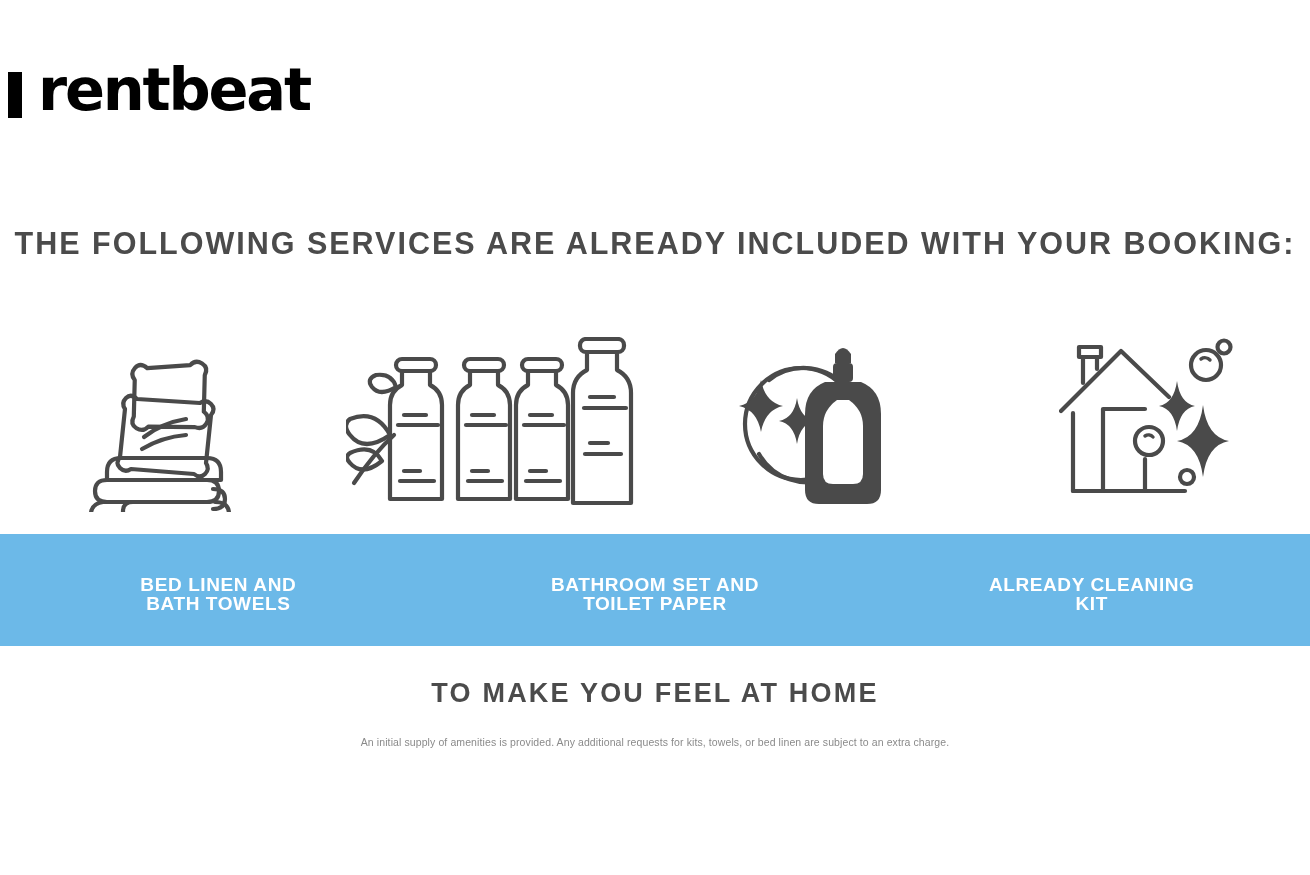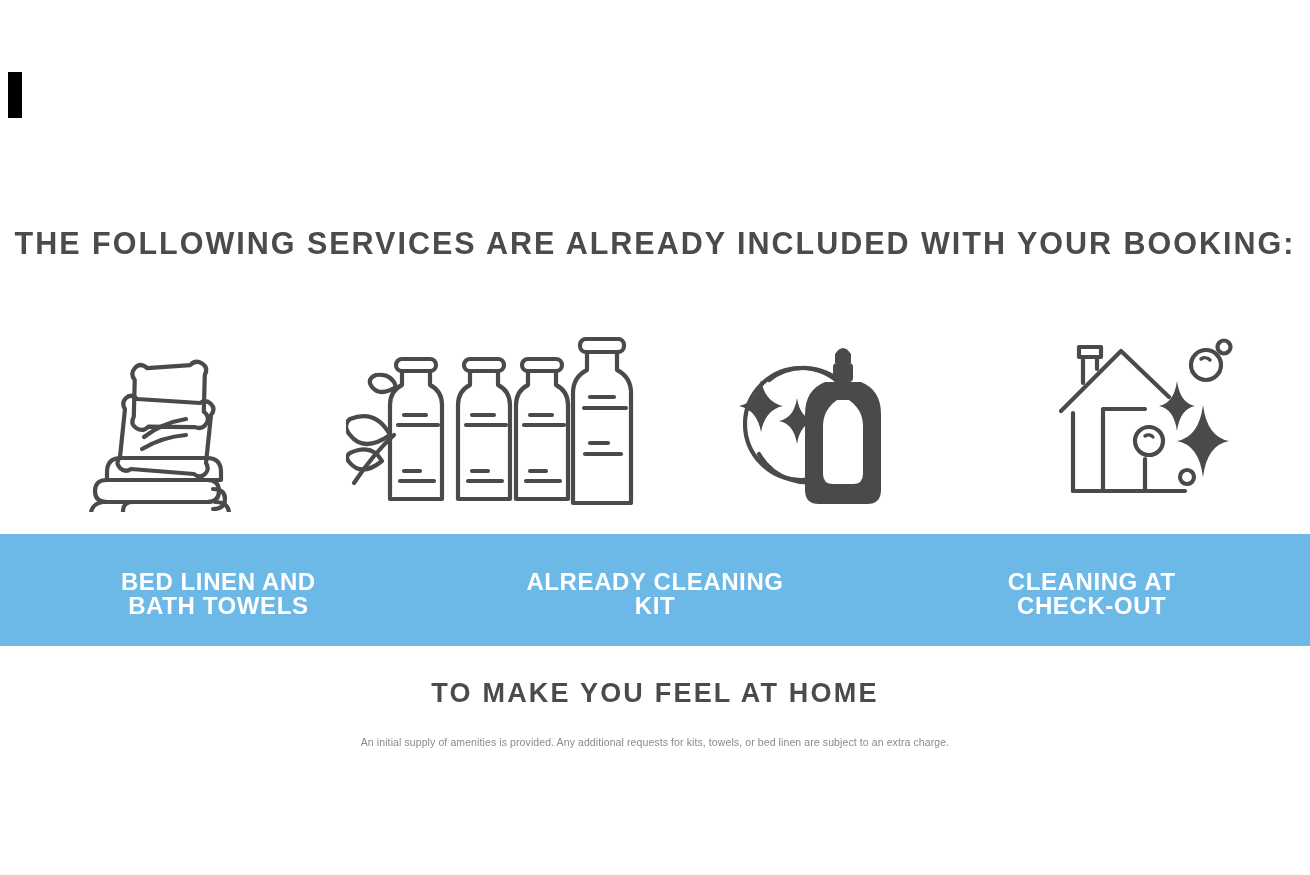--- a/index.html
+++ b/index.html
@@ -96,21 +96,21 @@
   .band-cell {
     flex: 1 1 0;
     display: flex;
     align-items: center;
     justify-content: center;
     padding-top: 8px;
     box-sizing: border-box;
   }
   .band-label {
     color: #ffffff;
-    font-size: 24px;
+    font-size: 19px;
     font-weight: 700;
     line-height: 1.0;
     text-align: center;
     letter-spacing: 0.6px;
     font-family: "Liberation Sans", sans-serif;
     white-space: pre-line;
   }
 
   
   .footer-title {
@@ -139,20 +139,21 @@
   }
 </style>
 </head>
 <body>
 
 <div class="logo-wrap">
   <div class="logo-mark">
 
     <span class="bar-b"></span>
   </div>
+  <div class="logo-text">rentbeat</div>
 </div>
 
 <div class="headline">THE FOLLOWING SERVICES ARE ALREADY INCLUDED WITH YOUR BOOKING:</div>
 
 <div class="icon-row">
 
   <div class="icon-cell">
     <span>
       <svg width="150" height="180" viewBox="0 0 150 180" fill="none" stroke="#4a4a4a" stroke-width="4.2" stroke-linecap="round" stroke-linejoin="round">
 
@@ -272,23 +273,23 @@
   </div>
 
 </div>
 
 <div class="band">
   <div class="band-cell">
     <div class="band-label">BED LINEN AND
 BATH TOWELS</div>
   </div>
   <div class="band-cell">
+    <div class="band-label">BATHROOM SET AND
+TOILET PAPER</div>
+  </div>
+  <div class="band-cell">
     <div class="band-label">ALREADY CLEANING
 KIT</div>
   </div>
-  <div class="band-cell">
-    <div class="band-label">CLEANING AT
-CHECK-OUT</div>
-  </div>
 </div>
 
 <div class="footer-title">TO MAKE YOU FEEL AT HOME</div>
 <div class="footer-note">An initial supply of amenities is provided. Any additional requests for kits, towels, or bed linen are subject to an extra charge.</div>
 
 </body></html>

